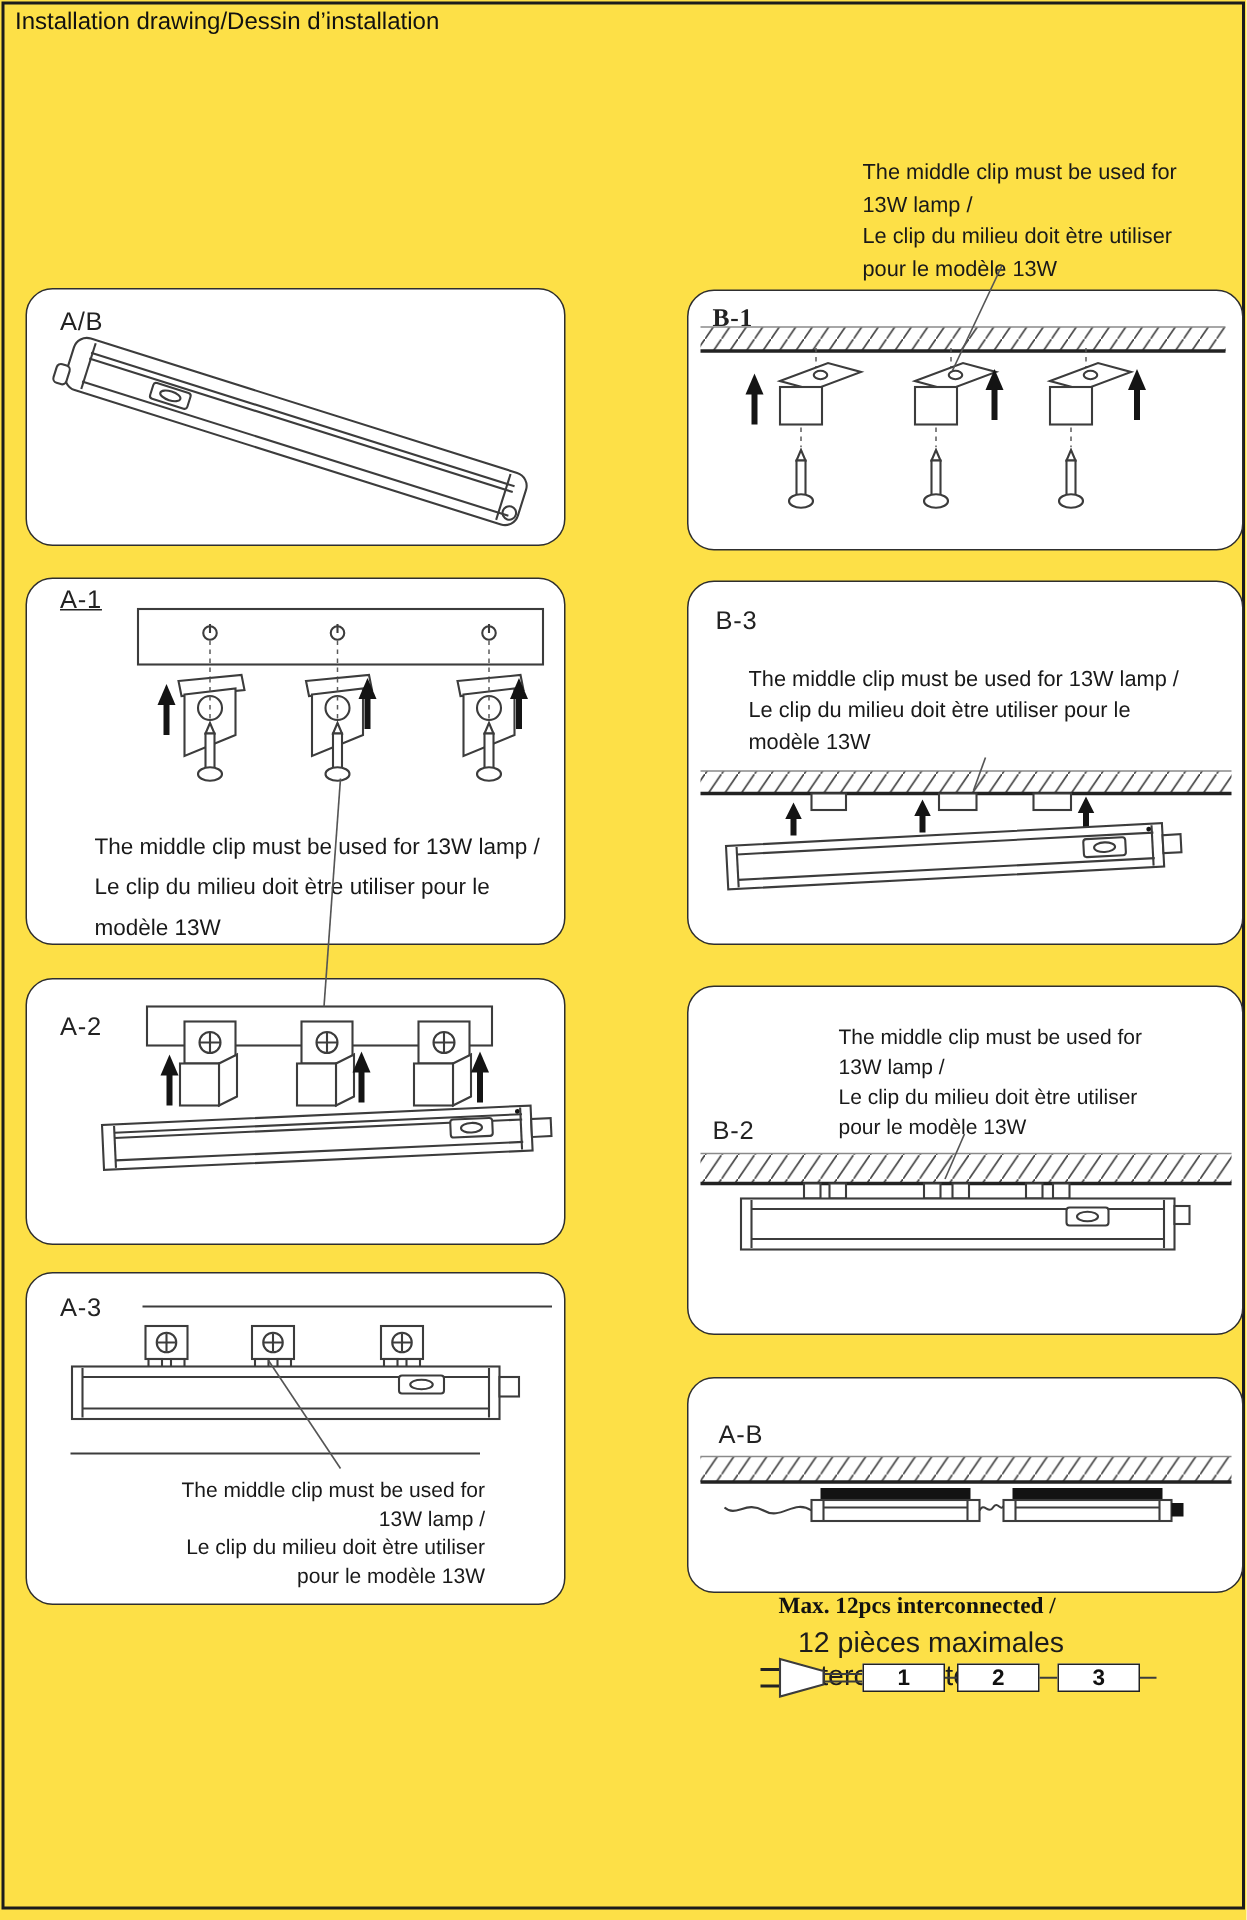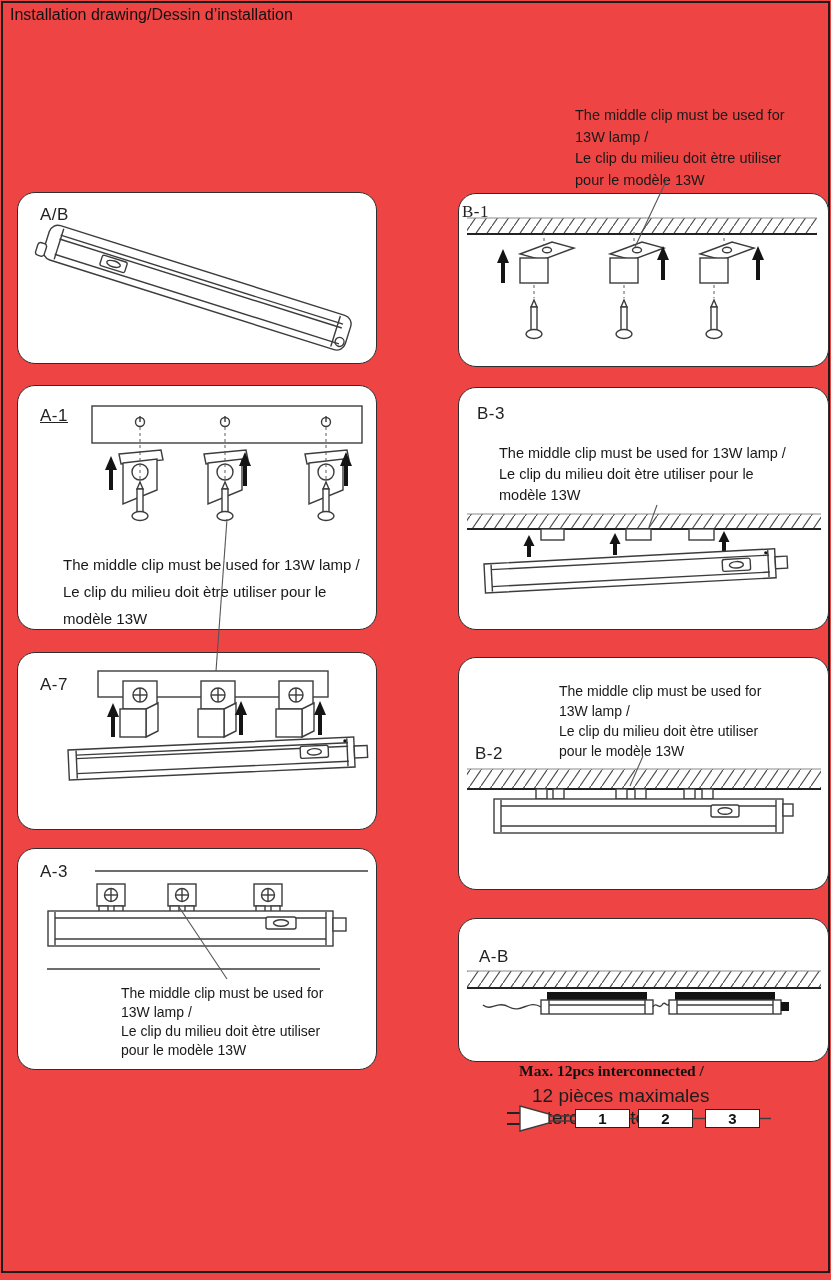--- a/index.html
+++ b/index.html
@@ -1,16 +1,16 @@
 <!DOCTYPE html>
 <html><head>
 <meta charset="utf-8">
 <style>
   html,body{margin:0;padding:0;background:#fff;}
-  #page{position:relative;width:831px;height:1280px;background:#ef4444;overflow:hidden;
+  #page{position:relative;width:831px;height:1280px;background:#fde047;overflow:hidden;
         font-family:"Liberation Sans",sans-serif;color:#1a1a1a;}
   #page-border{position:absolute;left:1px;top:1px;width:825px;height:1268px;
         border:2px solid #1c1c1c;pointer-events:none;}
   .title{position:absolute;left:10px;top:6px;font-size:16px;font-weight:500;color:#111;}
   .panel{position:absolute;border:1.6px solid #2e2e2e;border-radius:18px;background:#fff;}
   .plabel{position:absolute;font-size:17px;color:#222;letter-spacing:.5px;}
   .plabel.serif{font-family:"Liberation Serif",serif;}
   .note{position:absolute;color:#191919;}
   .svgabs{position:absolute;left:0;top:0;}
   .ln{fill:none;stroke:#3c3c3c;stroke-width:1.4;}
@@ -105,36 +105,36 @@
         <line class="ln" x1="303" y1="2" x2="303" y2="34"></line>
         <rect class="lnf" x="58" y="15" width="26" height="11" rx="2"></rect>
         <ellipse class="ln" cx="71" cy="20.5" rx="7" ry="3"></ellipse>
         <rect class="lnf" x="-7" y="22" width="9" height="13" rx="3"></rect>
         <circle class="ln" cx="310" cy="27" r="4.5"></circle>
       </g>
     </svg>
   </div>
 
   <div class="panel" style="left:458px;top:193px;width:369px;height:172px;">
-    <div class="plabel serif" style="left:3px;top:8px;">B-1</div>
+    <div class="plabel serif" style="left:16px;top:8px;font-weight:bold;">B-1</div>
     <svg class="svgabs" width="369" height="172">
       <rect x="8" y="24" width="350" height="16" fill="url(#hatch)"></rect>
       <line class="thin" x1="8" y1="24" x2="358" y2="24"></line>
       <line class="thick" x1="8" y1="40" x2="358" y2="40"></line>
       <use href="#clip3d" x="85" y="56"></use>
       <use href="#clip3d" x="175" y="56"></use>
       <use href="#clip3d" x="265" y="56"></use>
       <use href="#arrow-up-long" x="44" y="55"></use>
       <use href="#arrow-up-long" x="204" y="52"></use>
       <use href="#arrow-up-long" x="299" y="52"></use>
     </svg>
   </div>
 
   <div class="panel" style="left:17px;top:385px;width:358px;height:243px;">
-    <div class="plabel" style="left:22px;top:20px;text-decoration:underline;">A-1</div>
+    <div class="plabel" style="left:22px;top:4px;text-decoration:underline;">A-1</div>
     <svg class="svgabs" width="358" height="243">
       <rect class="ln" x="74" y="20" width="270" height="37"></rect>
       <g>
         <circle class="ln" cx="122" cy="36" r="4.5"></circle>
           <line class="ln" x1="122" y1="30" x2="122" y2="36"></line>
         <line class="dash" x1="122" y1="41" x2="122" y2="66"></line>
       </g>
       <g>
         <circle class="ln" cx="207" cy="36" r="4.5"></circle>
           <line class="ln" x1="207" y1="30" x2="207" y2="36"></line>
@@ -184,21 +184,21 @@
         <line class="ln" x1="284" y1="1" x2="284" y2="28"></line>
         <rect class="lnf" x="238" y="8" width="28" height="12" rx="2"></rect>
         <ellipse class="ln" cx="252" cy="14" rx="7" ry="3.2"></ellipse>
         <rect class="lnf" x="291" y="8" width="12" height="12"></rect>
         <circle class="arr" cx="282" cy="3.5" r="1.6"></circle>
       </g>
     </svg>
   </div>
 
   <div class="panel" style="left:17px;top:652px;width:358px;height:176px;">
-    <div class="plabel" style="left:22px;top:22px;">A-7</div>
+    <div class="plabel" style="left:22px;top:22px;">A-2</div>
     <svg class="svgabs" width="358" height="176">
       <rect class="ln" x="80" y="18" width="230" height="26"></rect>
       <use href="#a2clip" x="122" y="44"></use>
       <use href="#a2clip" x="200" y="44"></use>
       <use href="#a2clip" x="278" y="44"></use>
       <use href="#arrow-up-long" x="95" y="50"></use>
       <use href="#arrow-up-long" x="223" y="48"></use>
       <use href="#arrow-up-long" x="302" y="48"></use>
       <g transform="translate(50,97) rotate(-2.6)">
         <rect class="lnf" x="0" y="0" width="286" height="30"></rect>
@@ -239,21 +239,21 @@
         <line class="ln" x1="42" y1="168" x2="317" y2="168"></line>
         <line class="ln" x1="42" y1="142" x2="42" y2="174"></line>
         <line class="ln" x1="317" y1="142" x2="317" y2="174"></line>
         <rect class="lnf" x="252" y="147" width="28" height="12" rx="2"></rect>
         <ellipse class="ln" cx="266" cy="153" rx="7" ry="3.2"></ellipse>
         <rect class="lnf" x="324" y="146" width="10" height="12"></rect>
       </g>
     </svg>
   </div>
 
-  <div class="panel" style="left:17px;top:848px;width:358px;height:220px;">
+  <div class="panel" style="left:17px;top:848px;width:358px;height:220px;text-align:right;">
     <div class="plabel" style="left:22px;top:13px;">A-3</div>
     <svg class="svgabs" width="358" height="220">
       <line class="ln" x1="77" y1="22" x2="350" y2="22"></line>
       <use href="#a3clip" x="93" y="63"></use>
       <use href="#a3clip" x="164" y="63"></use>
       <use href="#a3clip" x="250" y="63"></use>
       <g>
         <rect class="lnf" x="30" y="62" width="285" height="35"></rect>
         <line class="ln" x1="37" y1="69" x2="308" y2="69"></line>
         <line class="ln" x1="37" y1="90" x2="308" y2="90"></line>

